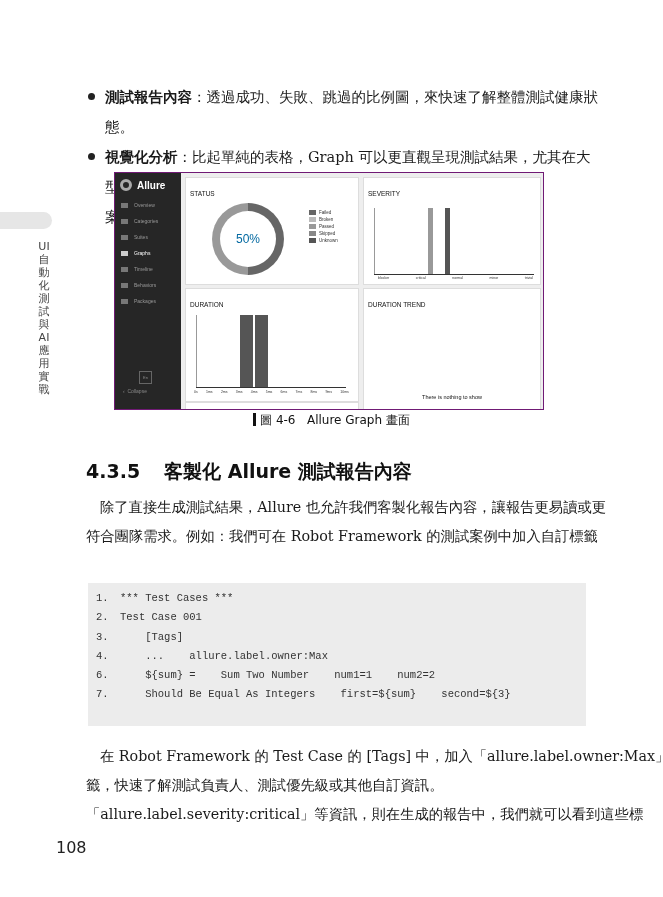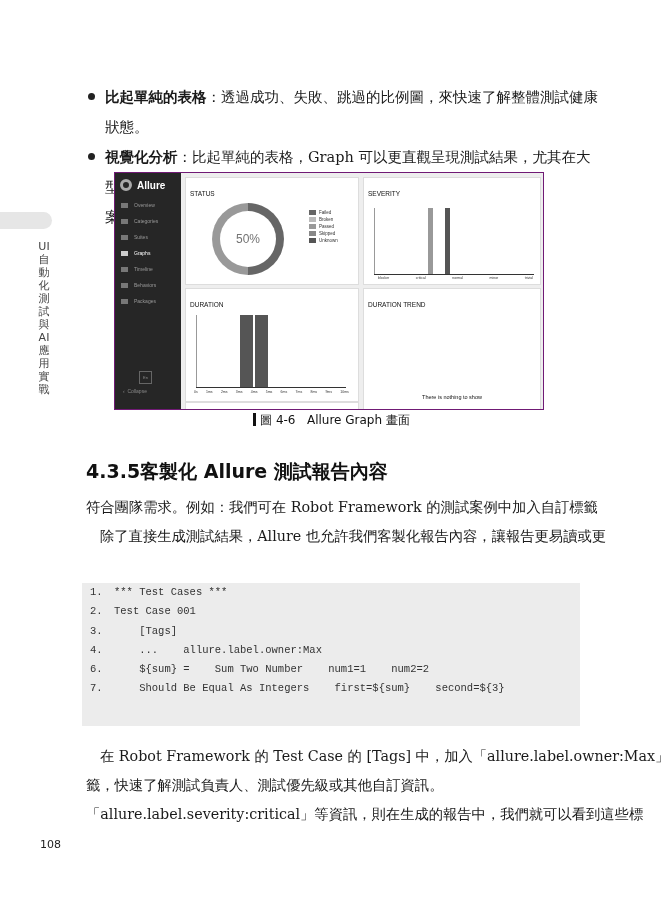--- a/index.html
+++ b/index.html
@@ -25,50 +25,50 @@
   .nav .lang{position:absolute;left:24px;top:198px;width:11px;height:11px;border:1px solid #666;font-size:4px;color:#888;text-align:center;line-height:11px;}
   .nav .collapse{position:absolute;left:8px;top:215px;font-size:5px;color:#888;}
   .panel{position:absolute;background:#fff;border:1px solid #ddd;}
   .ptitle{font-size:6.5px;color:#111;position:absolute;left:4px;top:12px;}
   .p-status{left:70px;top:4px;width:172px;height:106px;}
   .p-sev{left:248px;top:4px;width:176px;height:106px;}
   .p-dur{left:70px;top:115px;width:172px;height:112px;}
   .p-dtr{left:248px;top:115px;width:176px;height:120px;}
   .p-ret{left:70px;top:229px;width:172px;height:20px;}
   .donut{position:absolute;left:26px;top:25px;width:72px;height:72px;border-radius:50%;background:conic-gradient(#666 0 50%, #999 50% 100%);}
-  .donut .hole{position:absolute;left:8px;top:8px;width:56px;height:56px;border-radius:50%;background:#fff;display:flex;align-items:center;justify-content:center;font-size:12px;color:#737373;}
+  .donut .hole{position:absolute;left:8px;top:8px;width:56px;height:56px;border-radius:50%;background:#fff;display:flex;align-items:center;justify-content:center;font-size:12px;color:#0369a1;}
   .legend{position:absolute;left:123px;top:31px;font-size:4.5px;color:#333;}
   .legend .li{display:flex;align-items:center;gap:3px;height:7px;}
   .legend .sw{width:7px;height:5px;}
   .axis-y{position:absolute;width:1px;background:#999;}
   .axis-x{position:absolute;height:1px;background:#333;}
   .bar{position:absolute;}
   .ticks{position:absolute;display:flex;justify-content:space-between;font-size:3.5px;color:#333;}
   .nothing{position:absolute;left:0;width:100%;top:105px;text-align:center;font-size:5.5px;color:#111;}
   .caption{position:absolute;left:0;top:412px;width:663px;text-align:center;font-family:"DejaVu Sans",sans-serif;font-size:12px;color:#111;}
   .caption .mark{display:inline-block;width:3px;height:13px;background:#111;vertical-align:-2px;margin-right:4px;}
   .h2{position:absolute;left:86px;top:459px;font-family:"DejaVu Sans",sans-serif;font-weight:bold;font-size:19px;color:#111;}
-  .h2 .num{}
+  .h2 .num{margin-right:24px;}
   .para{position:absolute;left:86px;width:508px;font-size:14.3px;line-height:29px;text-align:justify;}
   .p1{top:493px;}
   .p2{top:742px;}
   .para .l{display:block;white-space:nowrap;}
   .para .first{padding-left:14px;}
-  .code{position:absolute;left:82px;top:583px;width:498px;height:143px;background:#ececec;box-sizing:border-box;font-family:"Liberation Mono",monospace;font-size:10.5px;color:#333;}
+  .code{position:absolute;left:88px;top:583px;width:498px;height:143px;background:#ececec;padding-top:6px;box-sizing:border-box;font-family:"Liberation Mono",monospace;font-size:10.5px;color:#333;}
   .code .row{height:19.3px;line-height:19.3px;white-space:pre;padding-left:8px;}
   .code .ln{display:inline-block;width:24px;}
-  .pageno{position:absolute;left:40px;top:838px;font-family:"DejaVu Sans",sans-serif;font-size:11px;color:#222;}
+  .pageno{position:absolute;left:56px;top:838px;font-family:"DejaVu Sans",sans-serif;font-size:16px;color:#222;}
 </style>
 </head>
 <body>
 
 <div class="bullets">
   <div class="bullet">
     <span class="dot"></span>
-    <span><b>比起單純的表格</b><span>：透過成功、失敗、跳過的比例圖，來快速了解整體測試健康狀態。</span></span>
+    <span><b>測試報告內容</b><span>：透過成功、失敗、跳過的比例圖，來快速了解整體測試健康狀態。</span></span>
   </div>
   <div class="bullet">
     <span class="dot"></span>
     <span><b>視覺化分析</b><span>：比起單純的表格，Graph 可以更直觀呈現測試結果，尤其在大型專</span></span>
   </div>
   <div class="indent">案中更容易發現問題集群或重點區域。</div>
 </div>
 
 <div class="side-tab">
   <div class="bar first"></div>
@@ -198,22 +198,22 @@
 
 <div class="caption">
   <span class="mark"></span><span>圖 4-6</span>&nbsp;&nbsp;&nbsp;<span>Allure Graph 畫面</span>
 </div>
 
 <div class="h2">
   <span class="num">4.3.5</span><span>客製化 Allure 測試報告內容</span>
 </div>
 
 <div class="para p1">
+  <span class="l first">除了直接生成測試結果，Allure 也允許我們客製化報告內容，讓報告更易讀或更</span>
   <span class="l">符合團隊需求。例如：我們可在 Robot Framework 的測試案例中加入自訂標籤</span>
-  <span class="l first">除了直接生成測試結果，Allure 也允許我們客製化報告內容，讓報告更易讀或更</span>
 </div>
 
 <div class="code">
   <div class="row"><span class="ln">1.</span><span>*** Test Cases ***</span></div>
   <div class="row"><span class="ln">2.</span><span>Test Case 001</span></div>
   <div class="row"><span class="ln">3.</span><span>    [Tags]</span></div>
   <div class="row"><span class="ln">4.</span><span>    ...    allure.label.owner:Max</span></div>
   <div class="row"><span class="ln">6.</span><span>    ${sum} =    Sum Two Number    num1=1    num2=2</span></div>
   <div class="row"><span class="ln">7.</span><span>    Should Be Equal As Integers    first=${sum}    second=${3}</span></div>
 </div>

